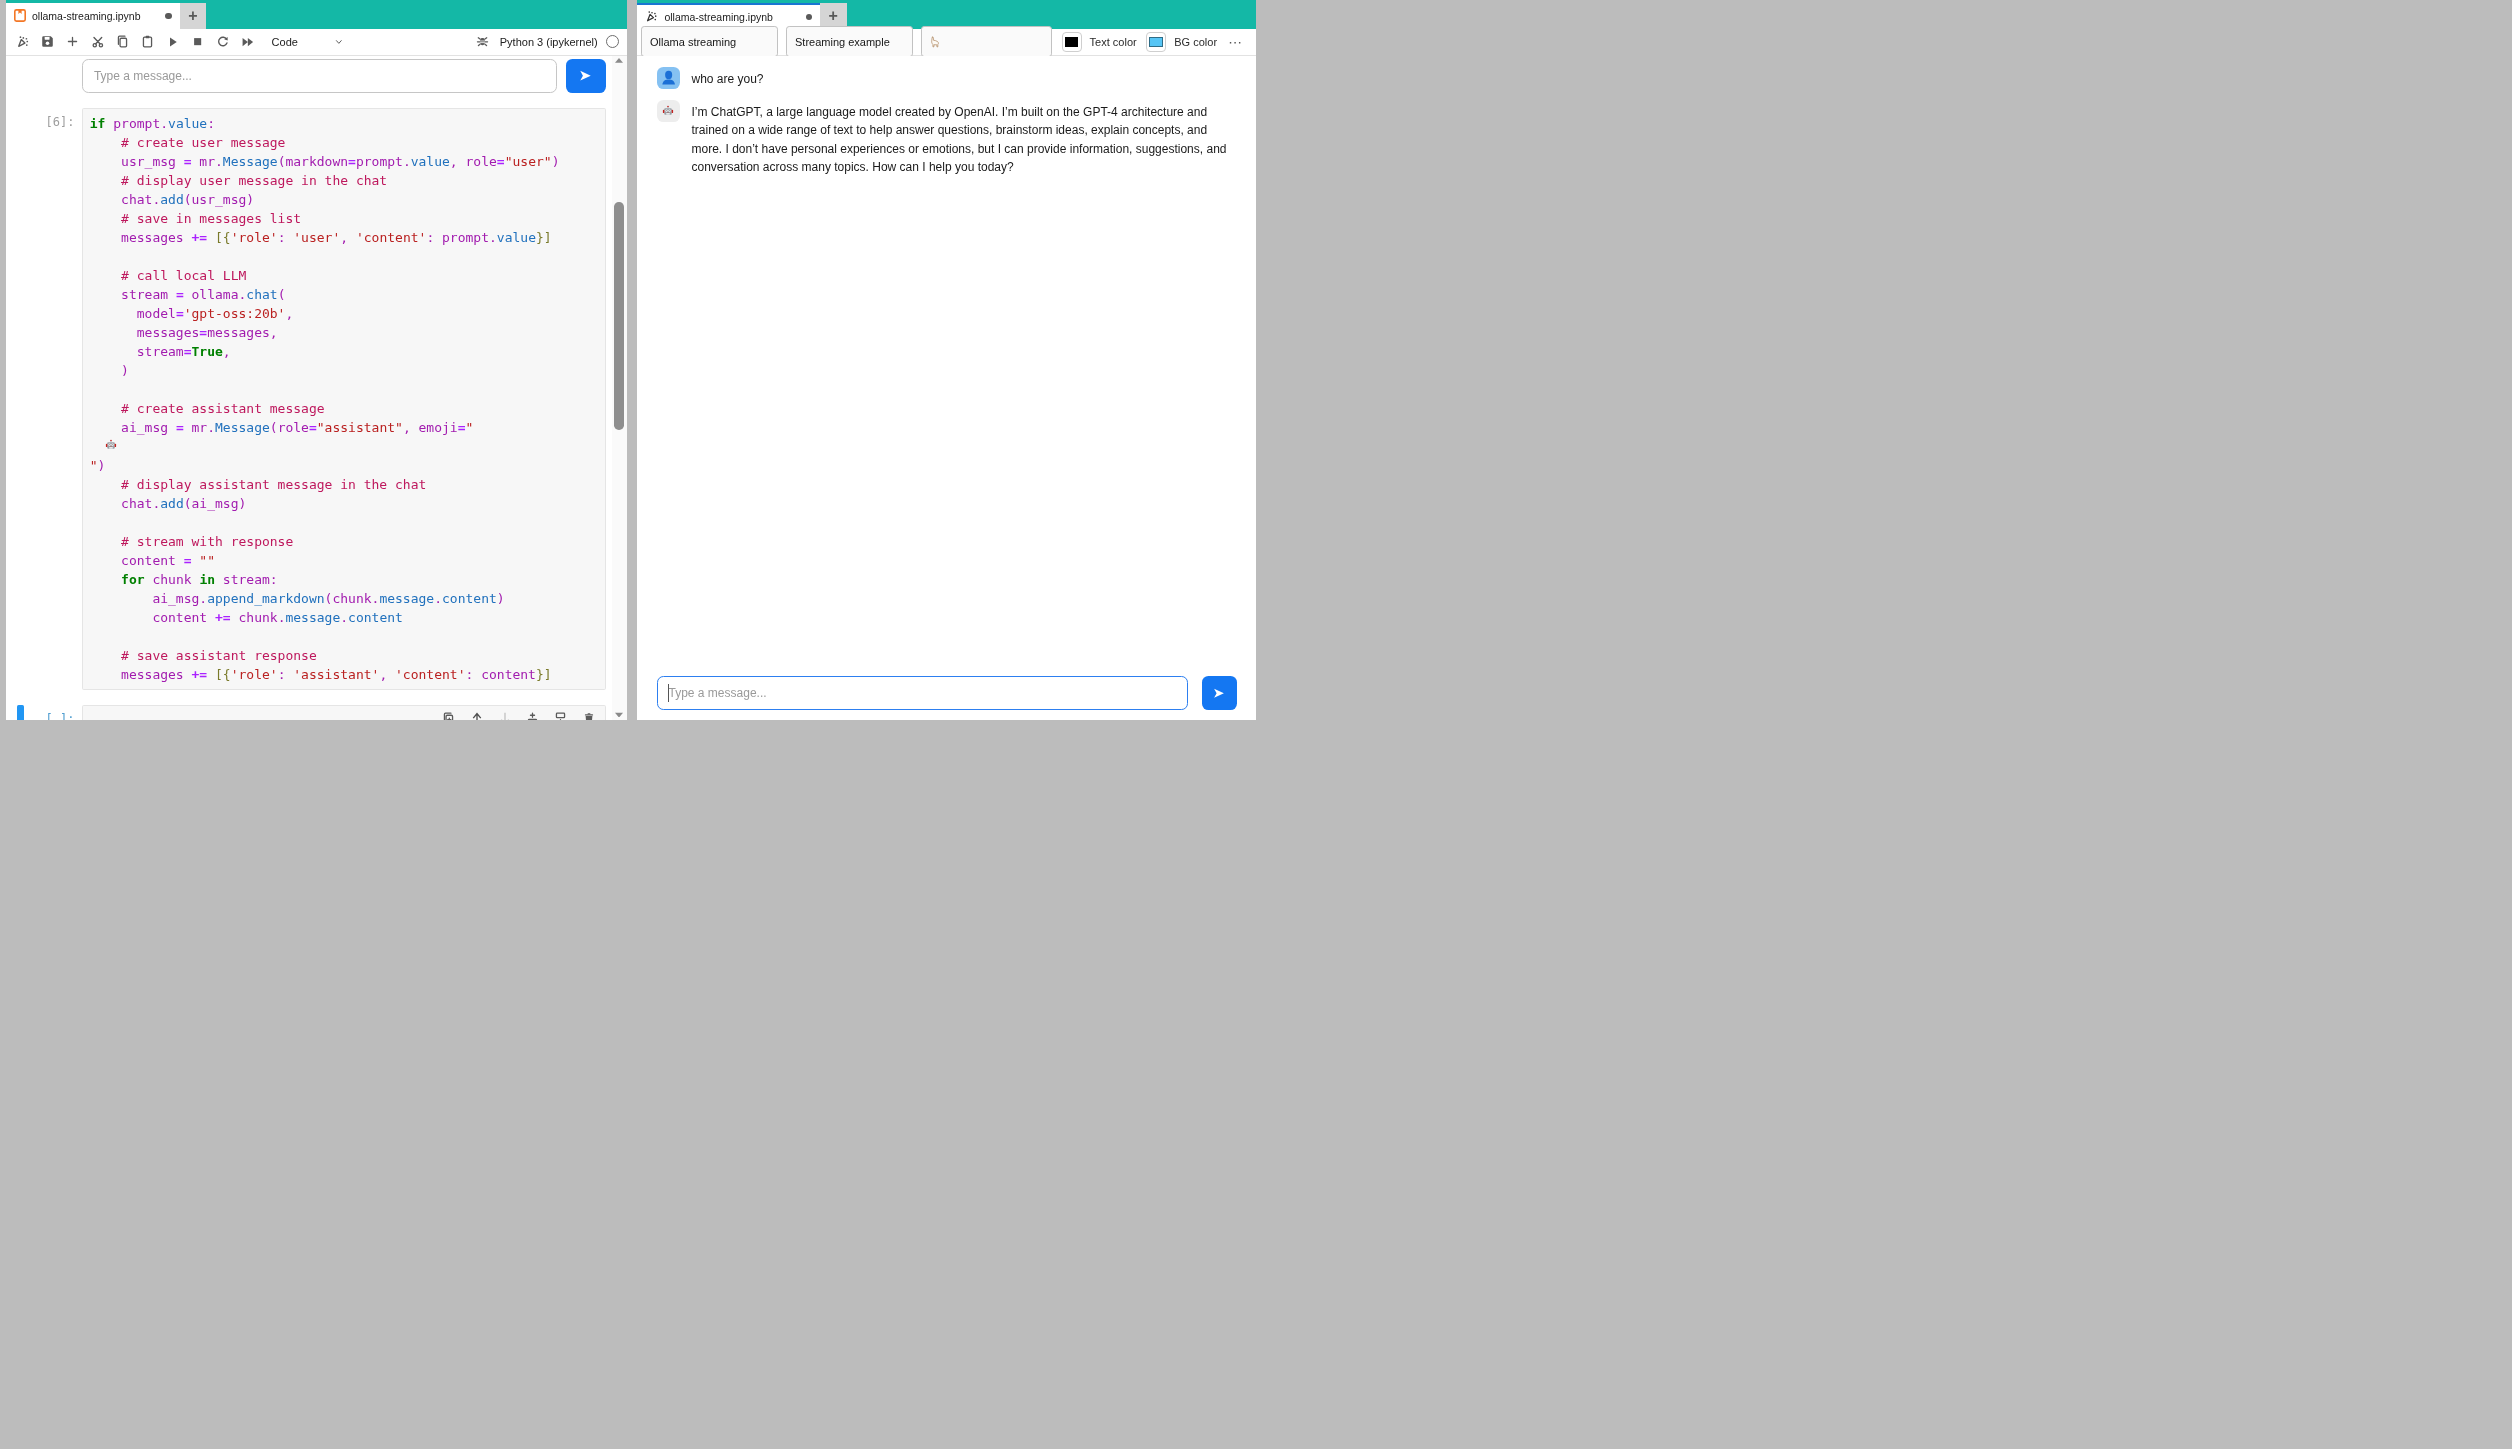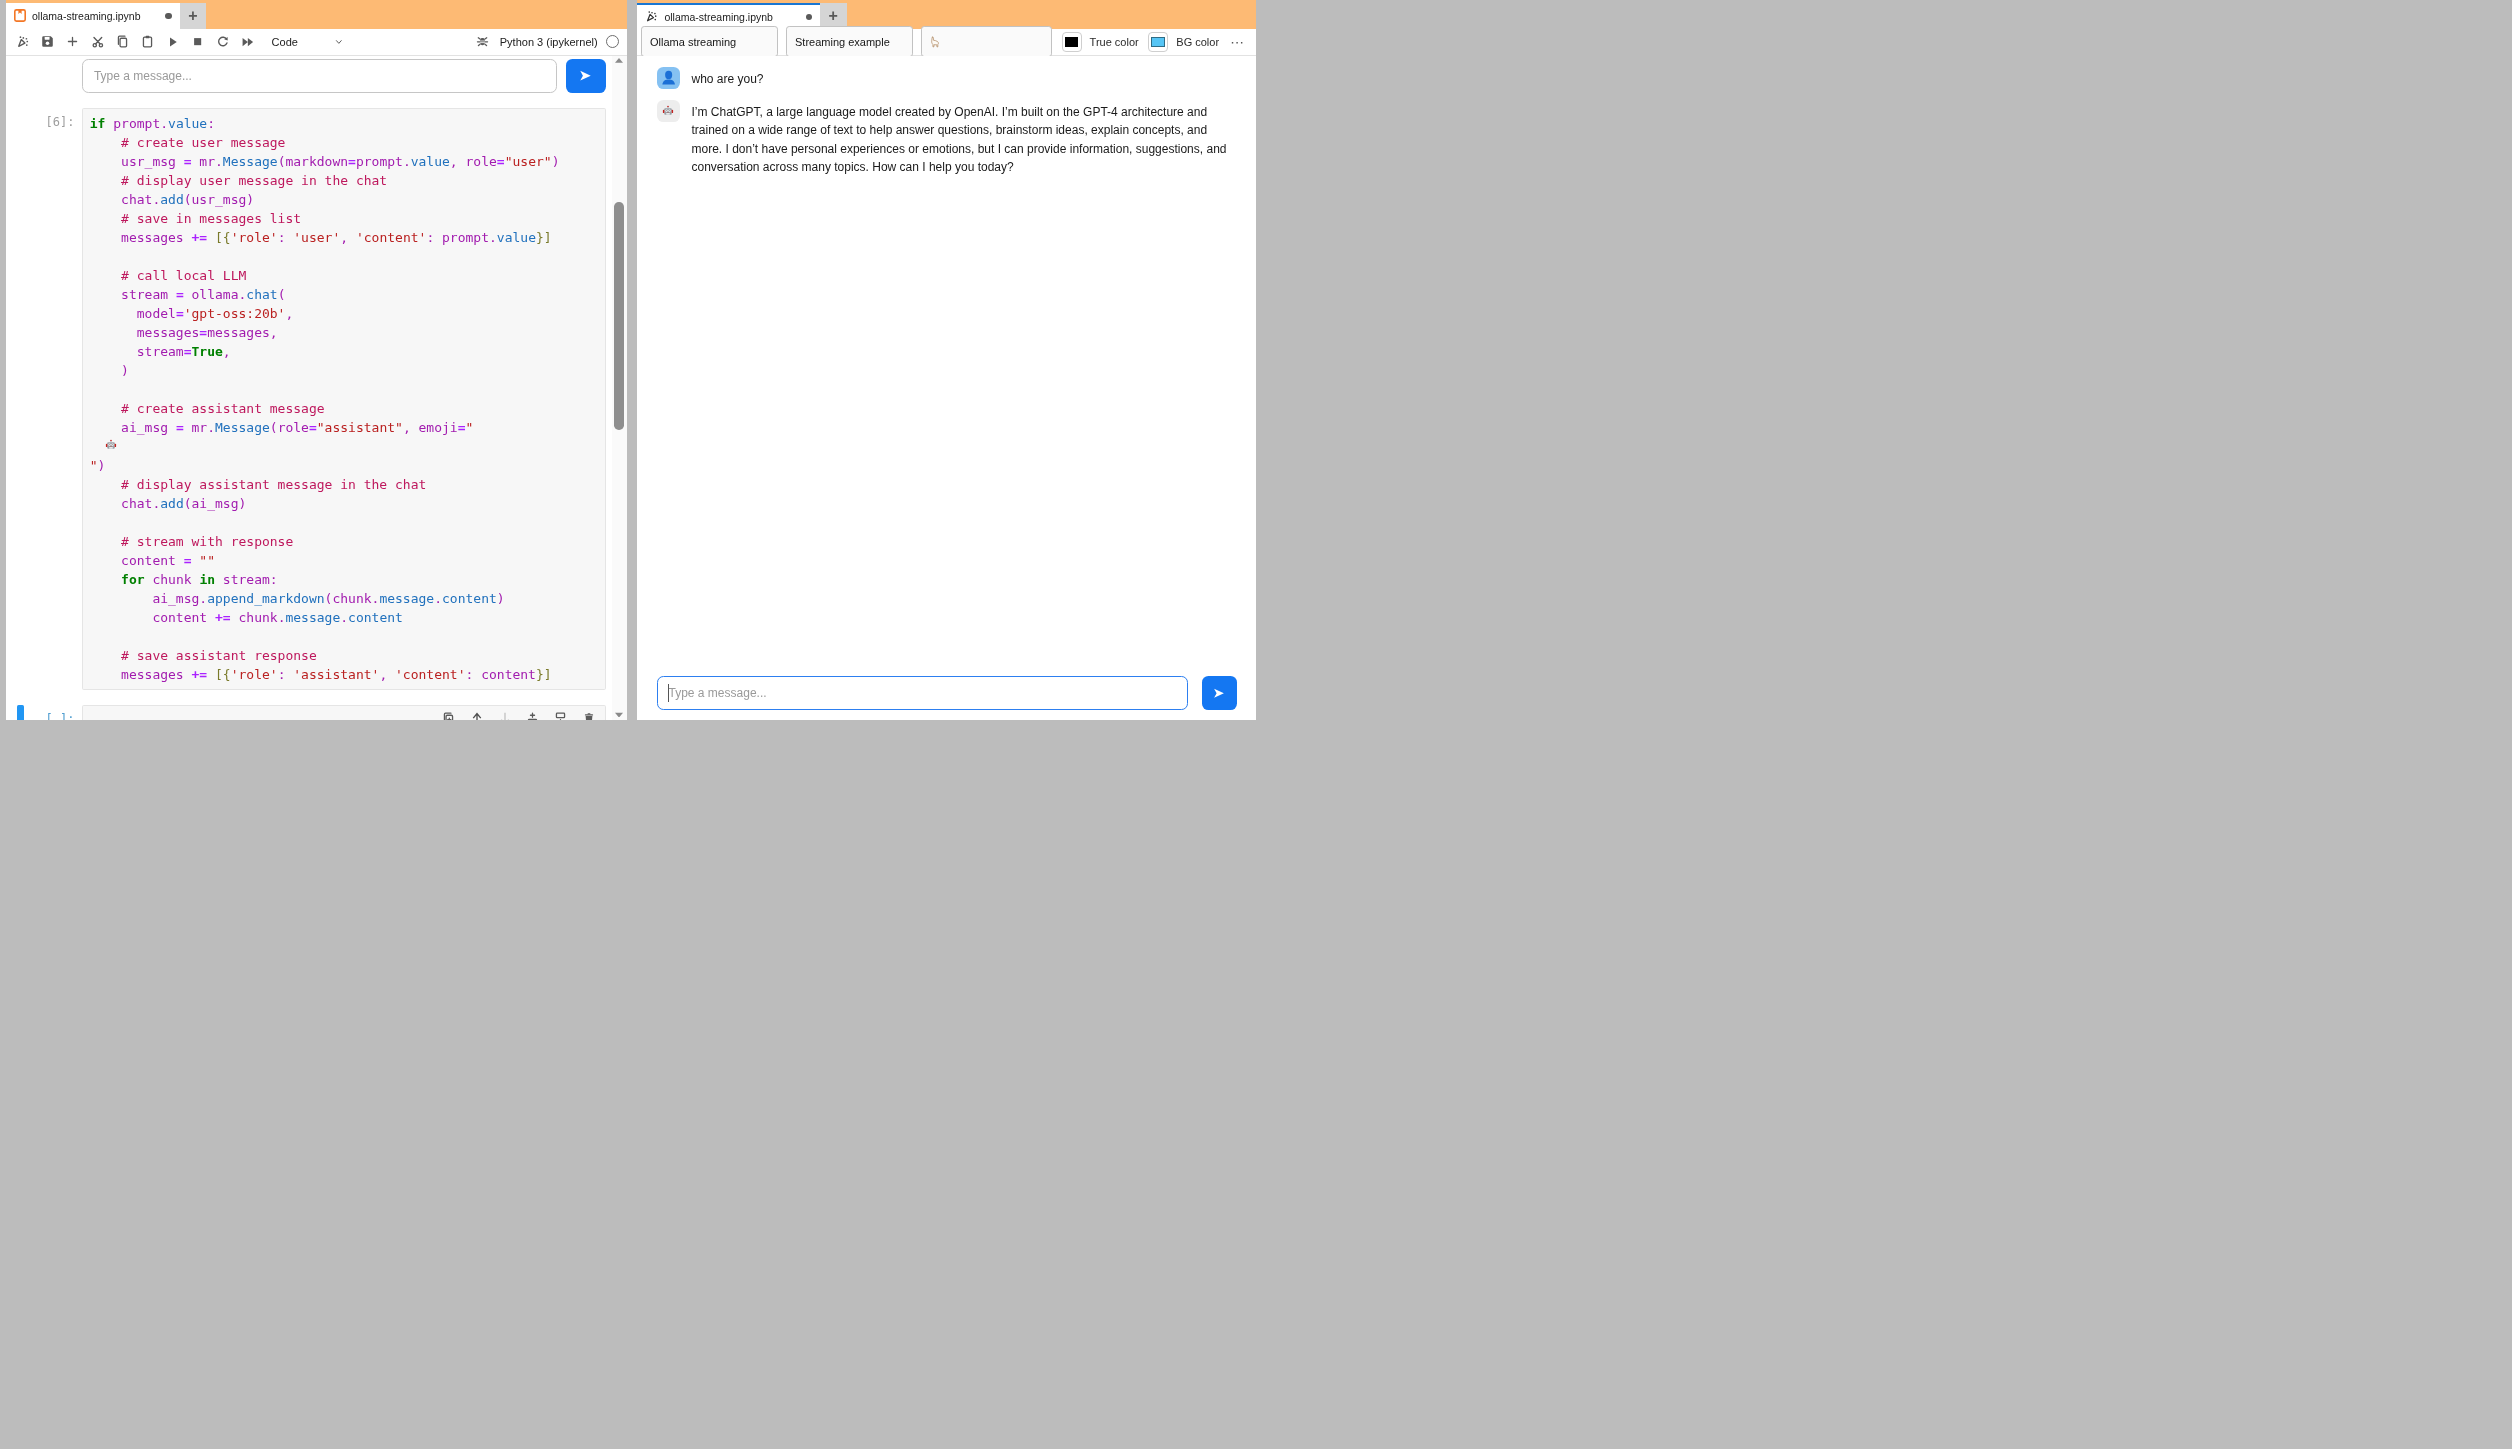--- a/index.html
+++ b/index.html
@@ -5,21 +5,21 @@
   * { box-sizing: border-box; margin: 0; padding: 0; }
   html,body { width:1256px; height:725px; }
   body { background:#bcbcbc; font-family:"Liberation Sans", sans-serif; position:relative; overflow:hidden; }
 
   
   .pane { position:absolute; top:0; height:720px; display:flex; flex-direction:column; }
   #left-pane  { left:5.6px;   width:621px; }
   #right-pane { left:637px; width:619px; }
 
   
-  .tabbar { height:29px; background:#fdba74; display:flex; align-items:flex-end; flex:none; }
+  .tabbar { height:29px; background:#14b8a6; display:flex; align-items:flex-end; flex:none; }
   .tab { height:26.5px; background:#fff; display:flex; align-items:center; padding:0 8px; gap:6.4px; }
   .tab.blue-top { border-top:2.4px solid #1976d2; }
   .tab-title { font-size:10.5px; color:#212121; white-space:nowrap; }
   .dirty-dot { width:6.4px; height:6.4px; border-radius:50%; background:#5a5a5a; margin-left:auto; flex:none; }
   .tab-add { height:26.5px; width:26.5px; background:#d5d5d5; display:flex; align-items:center; justify-content:center;
              color:#595959; font-size:16px; font-weight:bold; }
   #left-pane .tab { width:174px; }
   #right-pane .tab { width:183px; }
 
   
@@ -311,21 +311,21 @@
     <input class="field" style="width: 127px;" value="Streaming example">
     <div class="field field-emoji" style="width:131px">
       <svg width="13" height="13.7" viewBox="0 0 16 16">
         <path d="M5 3.2 L5.6 1.6 L6.6 3 L6.7 6 C8.4 6.3 10.4 6.6 11.8 7.7 C13.2 8.8 13 10.6 12.1 11.2 L12.1 14.2 L11 14.2 L10.8 11.6 L7.4 11.6 L7.2 14.2 L6.1 14.2 L6 11 C4.8 10.2 4.3 8.4 4.6 6.6 Z" fill="#fdfaf5" stroke="#b08860" stroke-width="0.9" stroke-linejoin="round"></path>
         <circle cx="5.6" cy="2.6" r="0.4" fill="#7a5a3a"></circle>
       </svg>
     </div>
     <div class="swatch" style="margin-left:1.6px">
       <div class="swatch-inner" style="background: rgb(0, 0, 0);"></div>
     </div>
-    <span class="swatch-label">True color</span>
+    <span class="swatch-label">Text color</span>
     <div class="swatch" style="margin-left:1.6px">
       <div class="swatch-inner" style="background: rgb(86, 197, 245);"></div>
     </div>
     <span class="swatch-label">BG color</span>
     <span class="more-btn">⋯</span>
   </div>
 
   <div class="chat-area">
     <div class="messages" id="chat-messages">
         <div class="msg">

